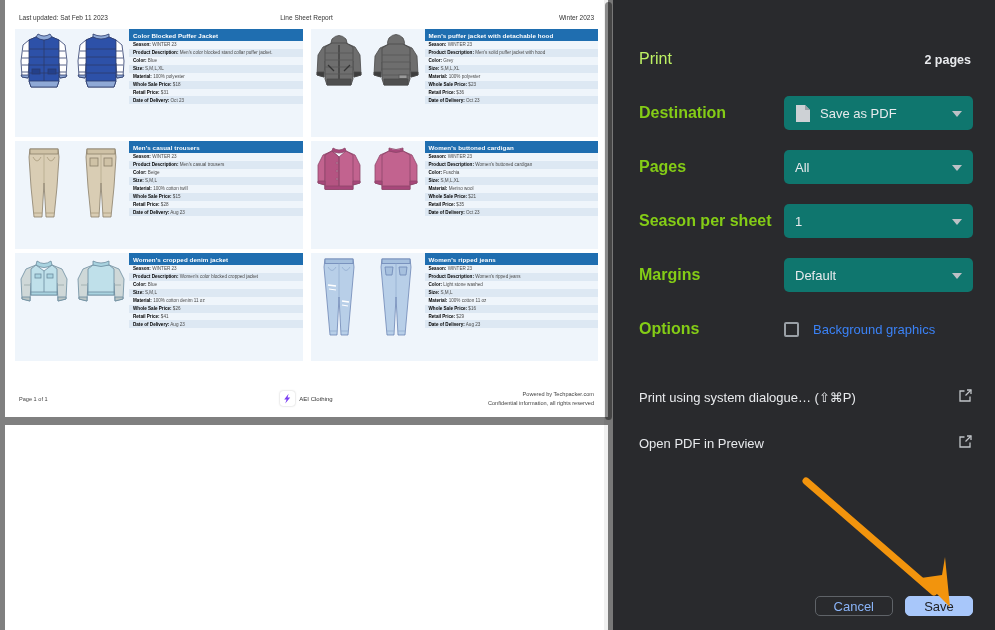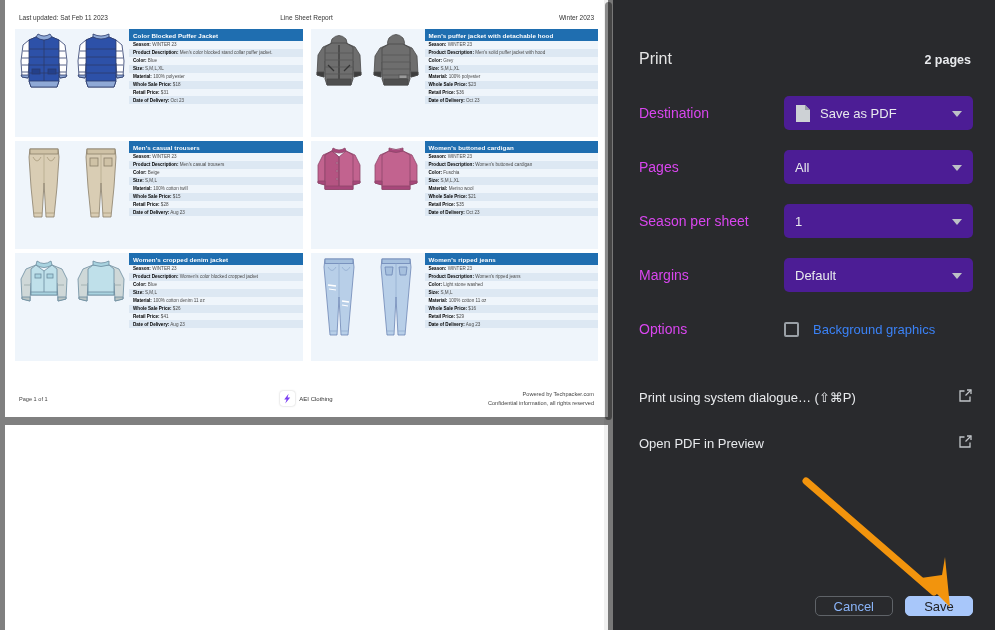--- a/index.html
+++ b/index.html
@@ -107,35 +107,35 @@
     position: relative;
     width: 382px; height: 630px;
     background: #292a2d;
     color: #e8eaed;
     display: flex; flex-direction: column;
   }
   .pp-header {
     display: flex; align-items: baseline; justify-content: space-between;
     padding: 20px 24px 4px 26px;
   }
-  .pp-title { font-size: 16px; font-weight: normal; color: #e5e5e5; }
+  .pp-title { font-size: 16px; font-weight: normal; color: #bef264; }
   .pp-count { font-size: 12.5px; font-weight: bold; color: #e8eaed; margin-top: 33px; }
 
   .pp-body { padding: 14px 22px 0 26px; }
   .pp-row {
     display: flex; align-items: center;
     height: 54px;
   }
-  .pp-label { flex: 0 0 145px; font-size: 14px; color: #d946ef; }
+  .pp-label { flex: 0 0 145px; font-size: 16px; color: #84cc16; font-weight: bold; }
   .pp-control { flex: 1 1 auto; }
 
   .select {
     position: relative;
     height: 34px; border-radius: 5px;
-    background: #4c1d95;
+    background: #0f766e;
     display: flex; align-items: center;
     padding: 0 30px 0 11px;
     font-size: 13px; color: #e8eaed;
     cursor: default;
   }
   .select .sel-text { white-space: nowrap; overflow: hidden; }
   .caret {
     position: absolute; right: 11px; top: 50%;
     width: 0; height: 0; margin-top: -2px;
     border-left: 5px solid transparent;

